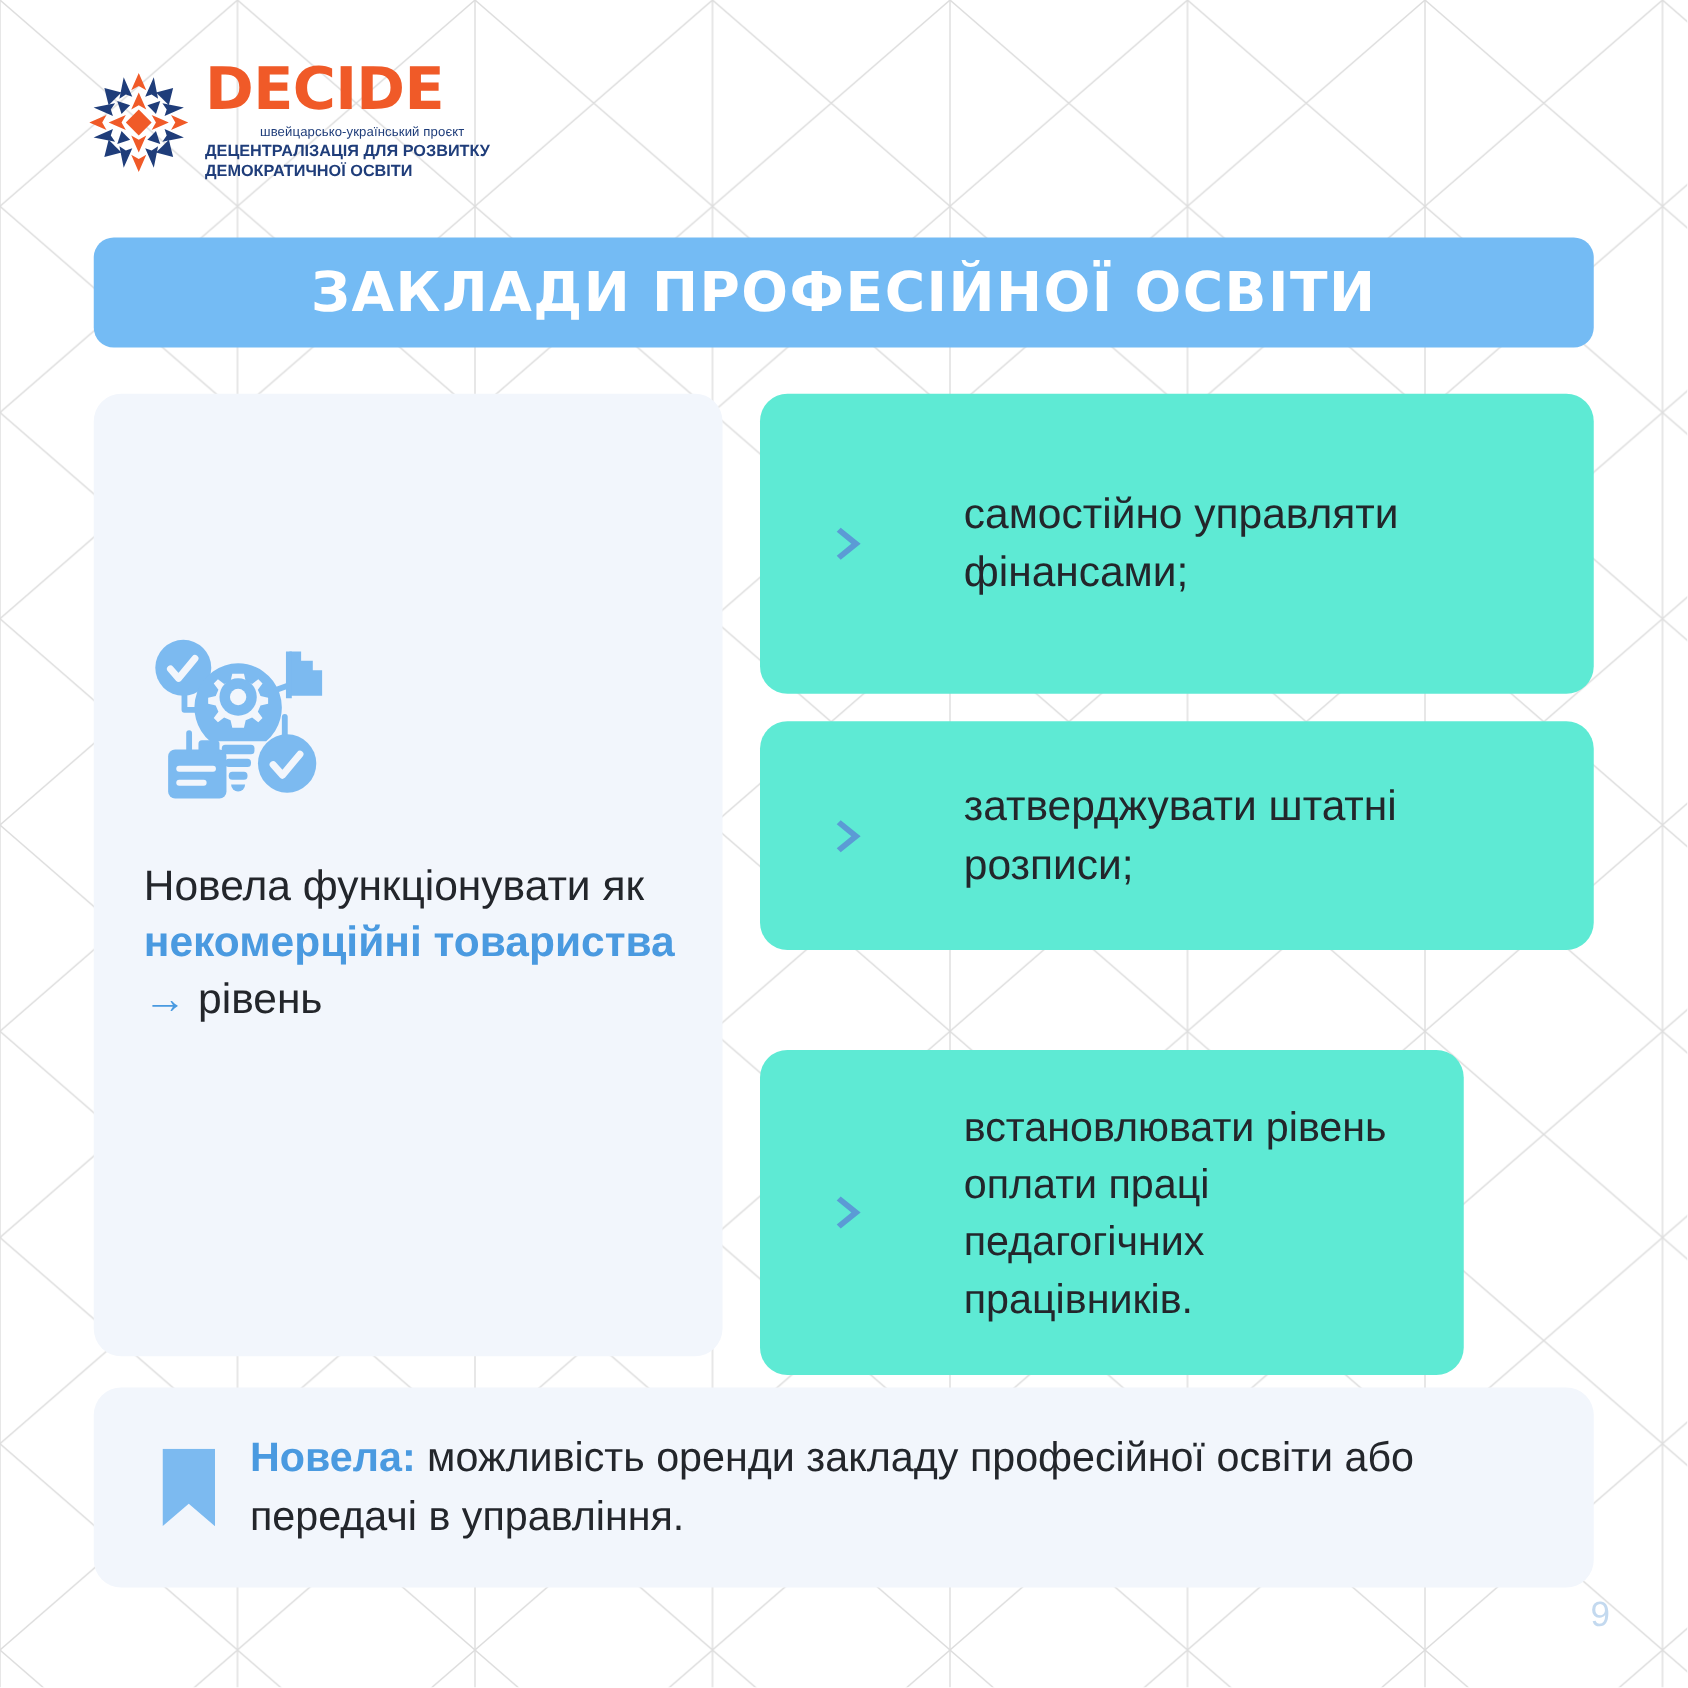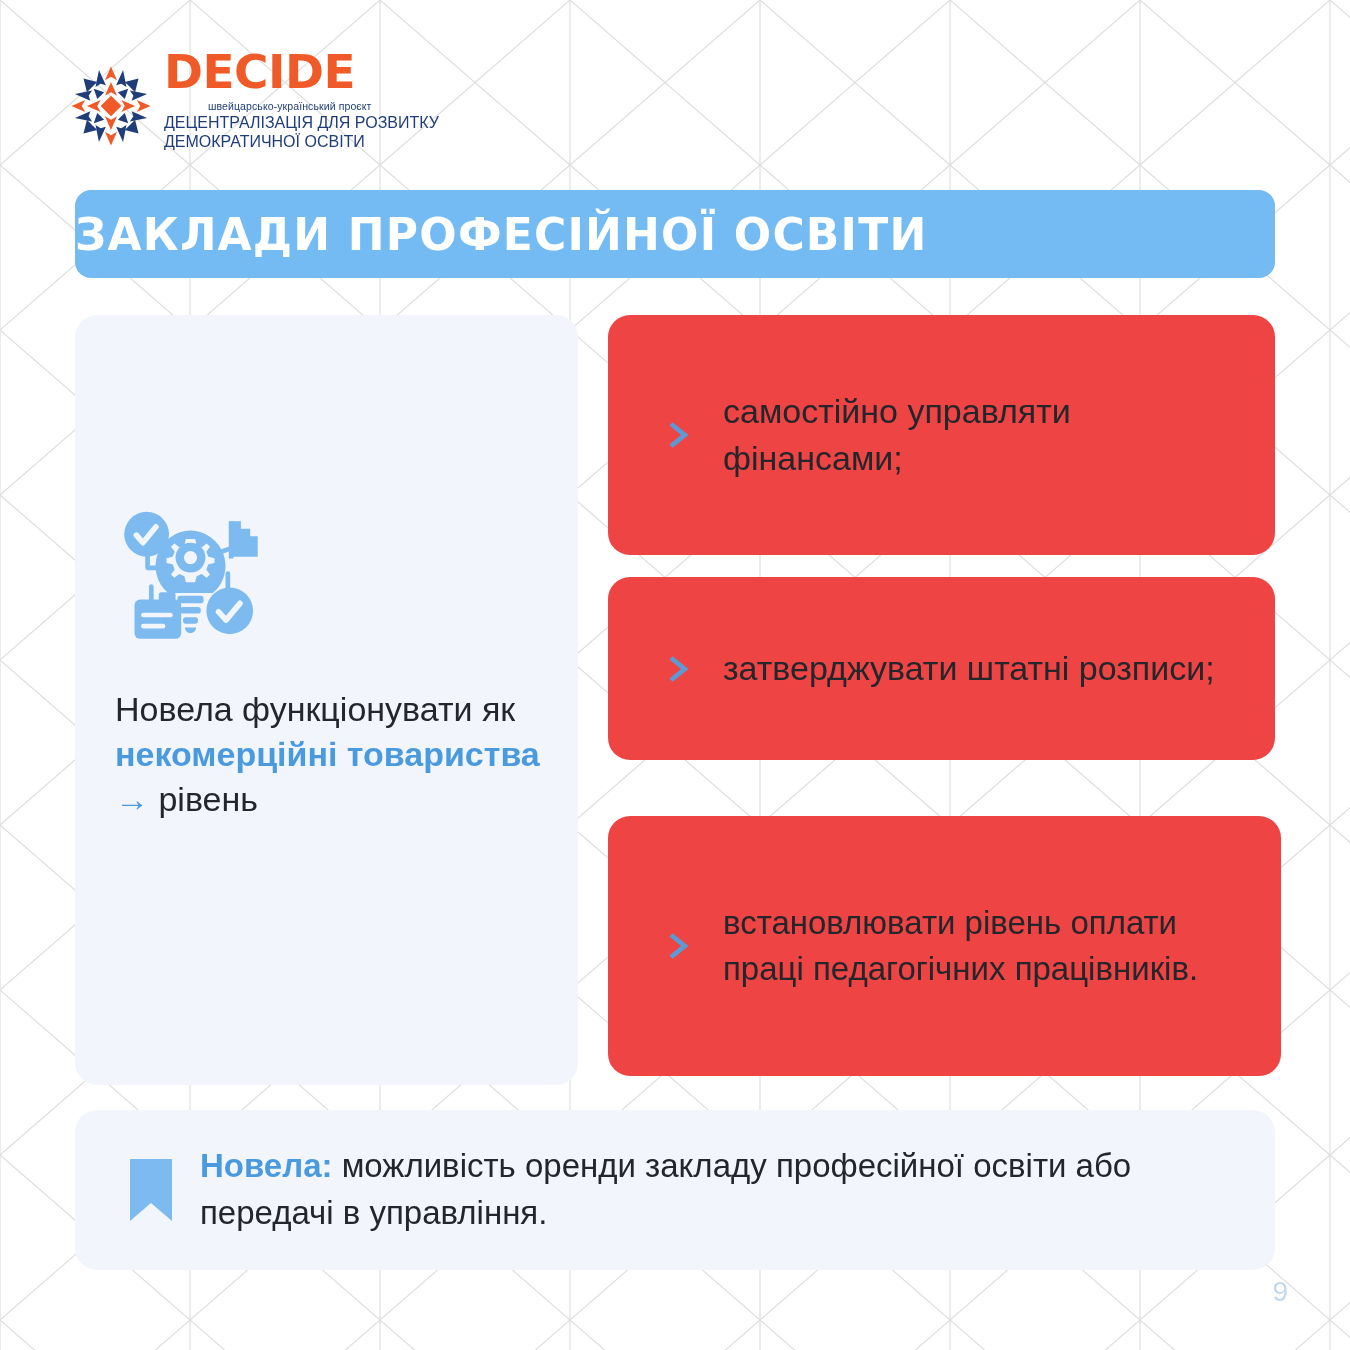--- a/index.html
+++ b/index.html
@@ -59,41 +59,41 @@
     font-family: "Liberation Sans", sans-serif;
     font-size: 10.5px;
     color: #1f3d7a;
     letter-spacing: 0.1px;
     margin-top: 5px;
     white-space: nowrap;
     padding-left: 44px;
   }
   .logo-sub2 {
     font-family: "Liberation Sans", sans-serif;
-    font-weight: 400;
-    font-size: 16px;
+    font-weight: 700;
+    font-size: 13px;
     color: #1f3d7a;
     letter-spacing: 0px;
     line-height: 1.22;
     margin-top: 1px;
     white-space: pre-line;
   }
 
   
   .header-banner {
     position: absolute;
     left: 75px;
     top: 190px;
     width: 1200px;
     height: 88px;
     background: #74bbf4;
     border-radius: 16px;
     display: flex;
     align-items: center;
-    justify-content: flex-start;
+    justify-content: center;
   }
   .header-title {
     color: #ffffff;
     font-family: "DejaVu Sans", sans-serif;
     font-weight: 700;
     font-size: 44px;
     letter-spacing: 1.2px;
     text-align: center;
   }
 
@@ -133,29 +133,30 @@
   }
   .left-text .arrow {
     color: #4a9ae0;
     font-weight: 400;
   }
 
   
   .bullet-card {
     position: absolute;
     left: 608px;
-    background: #ef4444;
+    background: #5eead4;
     border-radius: 22px;
     display: flex;
     align-items: center;
     box-sizing: border-box;
+    gap: 48px;
   }
   #bullet-card-0 { top: 315px;  width: 667px; height: 240px; }
   #bullet-card-1 { top: 577px;  width: 667px; height: 183px; }
-  #bullet-card-2 { top: 816px;  width: 673px; height: 260px; align-items: center; }
+  #bullet-card-2 { top: 840px;  width: 563px; height: 260px; align-items: center; }
 
   .bullet-chevron {
     flex: 0 0 auto;
     width: 34px;
     height: 34px;
     margin-left: 55px;
     margin-right: 26px;
   }
   .bullet-text {
     font-size: 34px;

